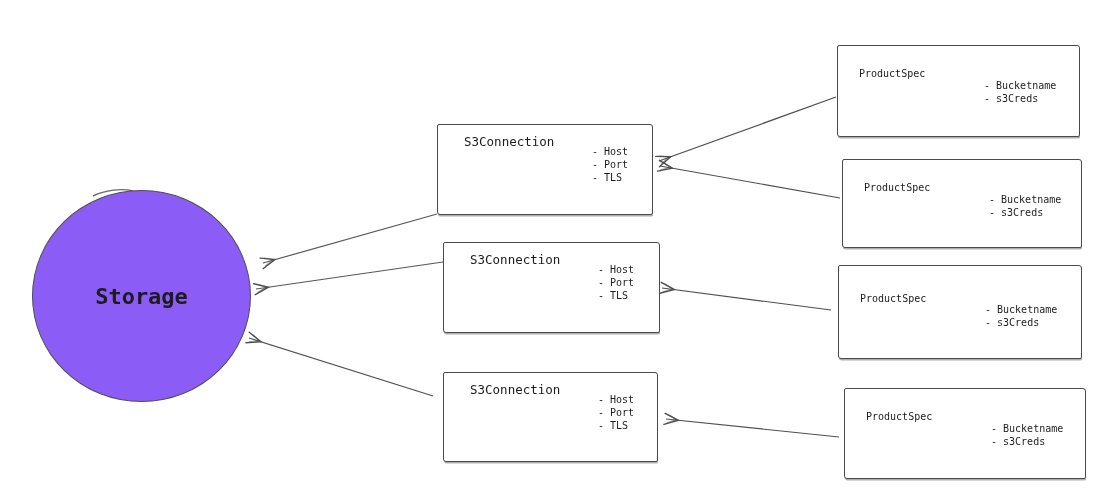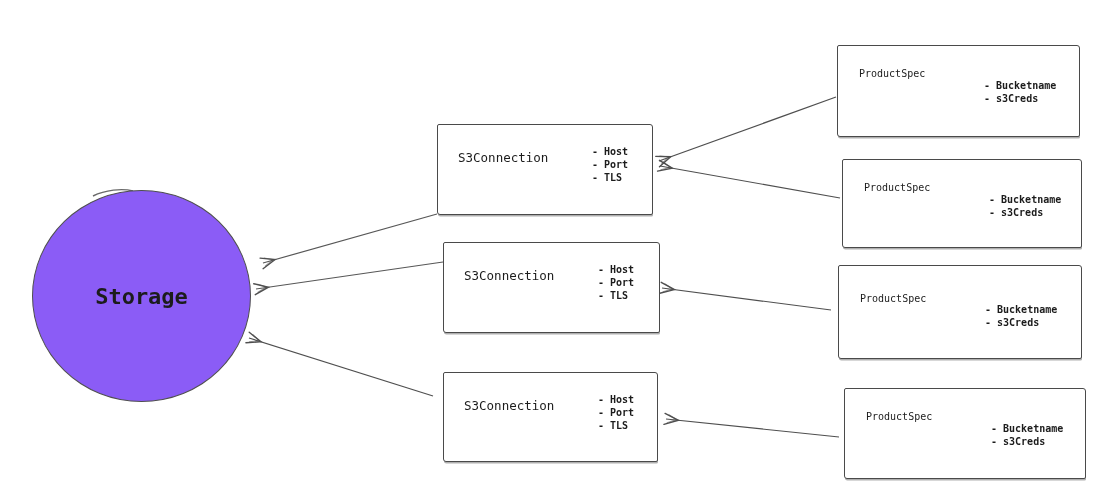--- a/index.html
+++ b/index.html
@@ -22,22 +22,22 @@
   .ellipse .label{
     font-size:22px;font-weight:700;letter-spacing:0px;color:#1c1c1c;
   }
   .box{
     border:1.5px solid #4a4a4a;
     border-radius:2px 3px 2px 3px;
     box-shadow:0.5px 2px 0 -0.5px rgba(110,110,110,0.55);
     padding-left:48px;
   }
   .box .title{position:absolute;white-space:nowrap;}
-  .box .attr-list{position:absolute;font-weight:700;white-space:nowrap;}
-  .s3 .title{left:20px;top:9px;font-size:12.5px;margin-top:16px;}
+  .box .attr-list{position:absolute;font-weight:400;white-space:nowrap;}
+  .s3 .title{left:26px;top:9px;font-size:12.5px;}
   .s3 .attr-list{left:154px;top:20px;font-size:10px;line-height:13px;}
   .ps .title{left:21px;top:22px;font-size:10px;}
   .ps .attr-list{left:146px;top:34px;font-size:10px;line-height:12.5px;}
 </style>
 </head>
 <body>
 
 <div class="canvas">
 
   <svg class="edge-layer" width="1119" height="493" viewBox="0 0 1119 493">

